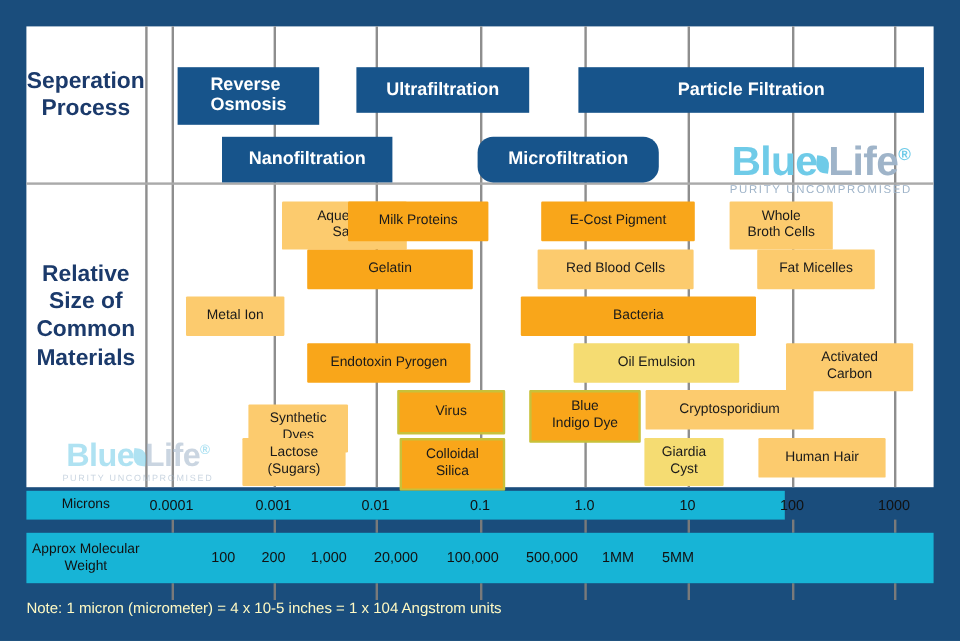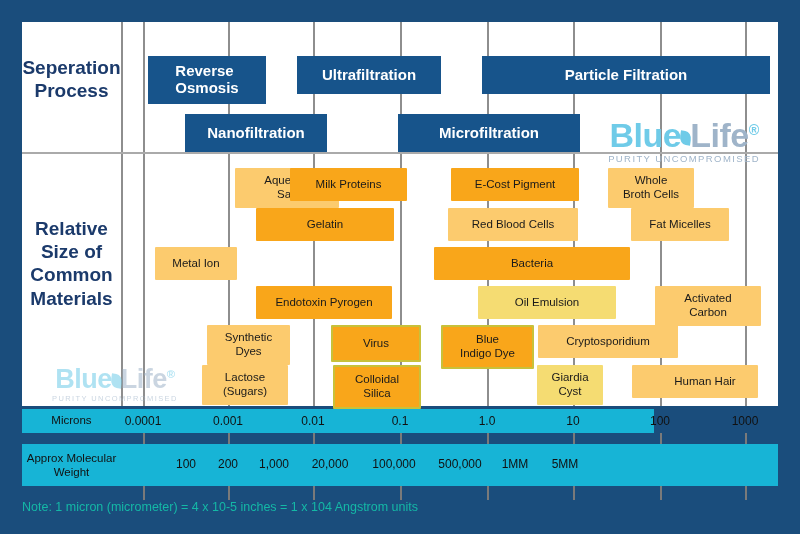--- a/index.html
+++ b/index.html
@@ -70,21 +70,21 @@
   }
   .tick{
     position:absolute;color:#111;font-size:12px;
     text-align:center;transform:translateX(-50%);
   }
   .tickline{
     position:absolute;width:1.5px;background:#7a7a7a;
   }
   .note{
     position:absolute;left:22px;top:500px;width:756px;
-    color:#14b8a6;font-size:12.5px;
+    color:#fef9c3;font-size:12.5px;
   }
   
   .logo{position:absolute;text-align:center;}
   .logo .word{font-weight:bold;letter-spacing:-0.5px;line-height:1;}
   .logo .blue{color:#6FCBE8;}
   .logo .life{color:#9fb4c9;}
   .logo .tag{
     color:#9fb4c9;letter-spacing:1.4px;font-weight:normal;
   }
   .logo .reg{font-size:.42em;vertical-align:super;color:#6FCBE8;}
@@ -121,43 +121,43 @@
     <div class="rowsep"></div>
 
     <div class="rowhead" id="sep-head">Seperation<br>Process</div>
     <div class="rowhead" id="rel-head">Relative<br>Size of<br>Common<br>Materials</div>
 
     <div id="process-bars">
         <div class="pbar" style="left: 126px; width: 118px; top: 34px; height: 48px;">Reverse<br>Osmosis</div>
         <div class="pbar" style="left: 275px; width: 144px; top: 34px;">Ultrafiltration</div>
         <div class="pbar" style="left: 460px; width: 288px; top: 34px;">Particle Filtration</div>
         <div class="pbar" style="left: 163px; width: 142px; top: 92px;">Nanofiltration</div>
-        <div class="pbar" style="left: 376px; width: 182px; top: 92px;">Microfiltration</div>
+        <div class="pbar" style="left: 376px; width: 151px; top: 92px; border-radius: 13px;">Microfiltration</div>
       </div>
     <div id="material-boxes">
         <div class="mbox light tall" style="left: 169px; width: 104px; top: 146px; margin-left: 44px;">Aqueous<br>Salt</div>
         <div class="mbox deep" style="left: 268px; width: 117px; top: 146px;">Milk Proteins</div>
         <div class="mbox deep" style="left: 405px; width: 128px; top: 146px; margin-left: 24px;">E-Cost Pigment</div>
         <div class="mbox light tall" style="left: 586px; width: 86px; top: 146px;">Whole<br>Broth Cells</div>
         <div class="mbox deep" style="left: 234px; width: 138px; top: 186px;">Gelatin</div>
         <div class="mbox light" style="left: 426px; width: 130px; top: 186px;">Red Blood Cells</div>
         <div class="mbox light" style="left: 609px; width: 98px; top: 186px;">Fat Micelles</div>
         <div class="mbox light" style="left: 133px; width: 82px; top: 225px;">Metal Ion</div>
         <div class="mbox deep" style="left: 412px; width: 196px; top: 225px;">Bacteria</div>
         <div class="mbox deep" style="left: 234px; width: 136px; top: 264px;">Endotoxin Pyrogen</div>
         <div class="mbox pale" style="left: 456px; width: 138px; top: 264px;">Oil Emulsion</div>
         <div class="mbox light tall" style="left: 633px; width: 106px; top: 264px;">Activated<br>Carbon</div>
-        <div class="mbox light tall" style="left: 185px; width: 83px; top: 303px;">Synthetic<br>Dyes</div>
+        <div class="mbox light tall" style="left: 185px; width: 83px; top: 315px;">Synthetic<br>Dyes</div>
         <div class="mbox olive" style="left: 309px; width: 86px; top: 303px;">Virus</div>
         <div class="mbox olive tall" style="left: 419px; width: 89px; top: 303px;">Blue<br>Indigo Dye</div>
         <div class="mbox light" style="left: 516px; width: 140px; top: 303px;">Cryptosporidium</div>
         <div class="mbox light tall" style="left: 180px; width: 86px; top: 343px;">Lactose<br>(Sugars)</div>
         <div class="mbox olive tall" style="left: 311px; width: 84px; top: 343px;">Colloidal<br>Silica</div>
         <div class="mbox pale tall" style="left: 515px; width: 66px; top: 343px;">Giardia<br>Cyst</div>
-        <div class="mbox light" style="left: 610px; width: 106px; top: 343px; padding-left: 20px;">Human Hair</div>
+        <div class="mbox light" style="left: 610px; width: 106px; top: 343px;">Human Hair</div>
       </div>
 
     <div class="logo" id="logo-top">
       <div class="word"><span class="blue">Blue</span><span class="leaf"></span><span class="life">Life</span><span class="reg">®</span></div>
       <div class="tag">PURITY UNCOMPROMISED</div>
     </div>
 
     <div class="logo" id="logo-water">
       <div class="word"><span class="blue">Blue</span><span class="leaf"></span><span class="life">Life</span><span class="reg">®</span></div>
       <div class="tag">PURITY UNCOMPROMISED</div>

